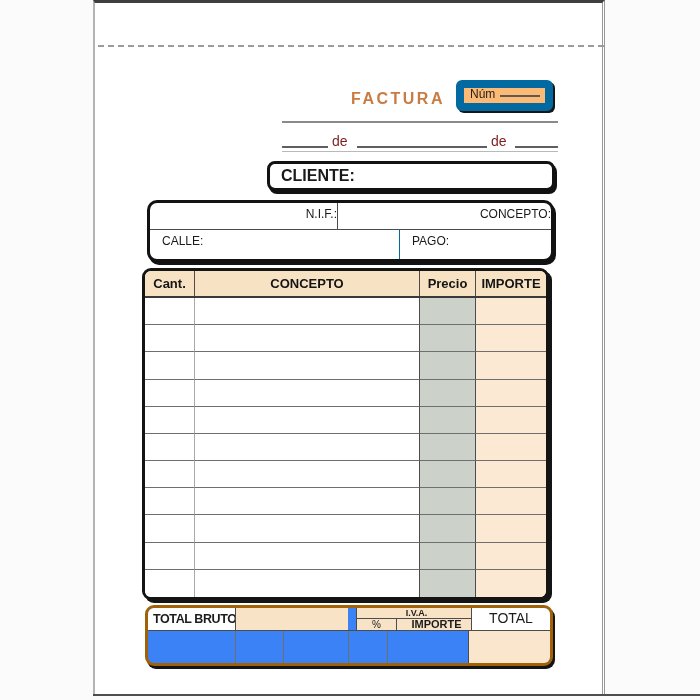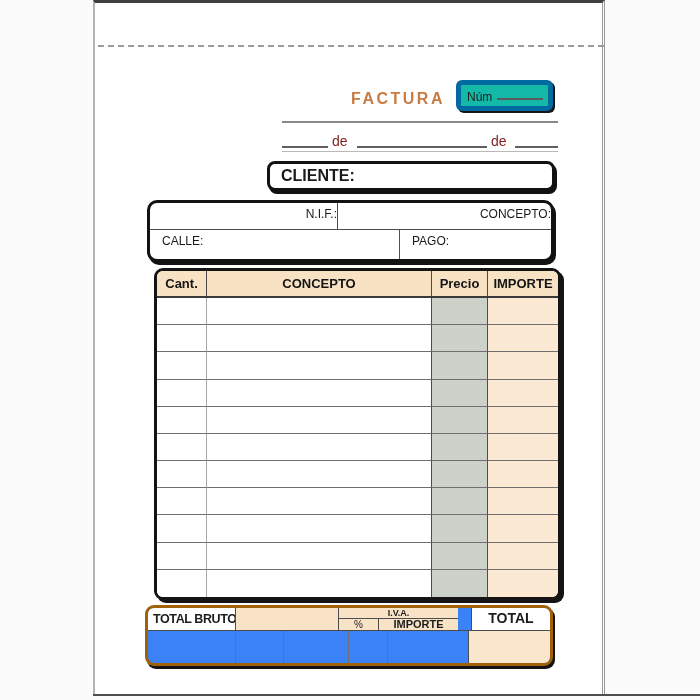--- a/index.html
+++ b/index.html
@@ -21,22 +21,22 @@
   }
   .pad-bottom-line{left:93px;top:694px;width:607px;height:0;border-top:2px solid #4e4e4e;}
   .perforation{left:98px;top:45px;width:506px;height:0;border-top:2px dashed #9b9b9b;}
 
   
   .factura-title{
     left:351px;top:90px;font-size:16px;font-weight:bold;letter-spacing:2.5px;
     color:#c87c43;
   }
   .num-box{
-    left:456px;top:80px;width:97px;height:31px;background:#14b8a6;
-    border:5px solid #0369a1;border-radius:6px;
+    left:456px;top:80px;width:97px;height:31px;background:#fdba74;
+    border:8px solid #0369a1;border-radius:6px;
     box-shadow:2px 2px 0 #161616;box-sizing:border-box;
   }
   .num-label{position:absolute;left:6px;bottom:2px;font-size:12px;color:#222;}
   .num-line{position:absolute;left:36px;right:5px;bottom:6px;border-bottom:2px solid #5a5a5a;}
   .header-rule{left:282px;top:121px;width:276px;height:0;border-top:2px solid #8a8a8a;}
 
   
   .date-seg{height:0;border-top:2px solid #5f5f5f;}
   .date-cont{left:282px;top:151px;width:276px;height:0;border-top:1px solid #b9b9b9;}
   .date-de{top:133px;font-size:14px;color:#7f1d1d;}
@@ -58,21 +58,21 @@
   .nif-row{display:flex;}
   .nif-row.r1{border-bottom:1px solid #4c4c4c;text-align:right;}
   .nif-cell{box-sizing:border-box;padding:4px 0 0 12px;font-size:12px;color:#1a1a1a;}
   .nif-cell.c-nif{width:188px;border-right:1px solid #4c4c4c;}
   .nif-cell.c-pob{flex:1;}
   .nif-cell.c-calle{width:250px;border-right:1px solid #0369a1;}
   .nif-cell.c-pago{flex:1;}
 
   
   .items-table{
-    left:154px;top:268px;width:407px;height:332px;background:#fff;
+    left:142px;top:268px;width:407px;height:332px;background:#fff;
     border:3px solid #141414;border-radius:9px;box-shadow:3px 3px 0 #141414;
     box-sizing:border-box;display:flex;flex-direction:column;overflow:hidden;
   }
   .thead{
     display:grid;grid-template-columns:50px 225px 56px 1fr;
     height:25px;min-height:25px;background:#f8e2c4;border-bottom:2px solid #3a3a3a;
   }
   .th{display:flex;align-items:center;justify-content:center;
       font-size:13px;font-weight:bold;color:#141414;box-sizing:border-box;}
   .th:not(:last-child){border-right:1px solid #4c4c4c;}
@@ -90,29 +90,29 @@
   .totals-box{
     left:145px;top:605px;width:408px;height:61px;background:#3b82f6;
     border:3px solid #a16207;border-radius:9px;box-shadow:2px 3px 0 #141414;
     box-sizing:border-box;overflow:hidden;position:absolute;
   }
   .tt{position:absolute;box-sizing:border-box;}
   .tt-bruto{left:0;width:87px;height:22px;background:#fff;
     font-size:12.5px;font-weight:bold;letter-spacing:-0.4px;
     padding:4px 0 0 5px;white-space:nowrap;}
   .tt-cream1{left:87px;width:113px;height:22px;background:#f8e3c7;border-left:1px solid #4c4c4c;}
-  .tt-iva{left:190px;width:120px;height:22px;background:#f8e3c7;border-left:1px solid #4c4c4c;}
+  .tt-iva{left:208px;width:120px;height:22px;background:#f8e3c7;border-left:1px solid #4c4c4c;}
   .tt-iva-label{position:absolute;left:0;right:0;top:0;height:10px;
     font-size:9px;font-weight:bold;text-align:center;line-height:10px;
     border-bottom:1px solid #4c4c4c;}
   .tt-iva-sub{position:absolute;left:0;right:0;top:11px;bottom:0;display:flex;}
   .tt-pct{width:39px;border-right:1px solid #4c4c4c;text-align:center;font-size:10px;line-height:11px;}
   .tt-iva-imp{flex:1;text-align:center;font-size:11px;font-weight:bold;line-height:11px;}
   .tt-total{left:323px;right:0;height:22px;background:#fff;border-left:1px solid #4c4c4c;
-    font-size:14px;font-weight:bold;text-align:center;padding-top:2px;}
+    font-size:14px;font-weight:normal;text-align:center;padding-top:2px;}
   .tt-head-rule{left:0;right:0;top:22px;height:0;border-top:1px solid #4c4c4c;}
   .tt-body{left:0;right:0;top:23px;bottom:0;}
   .tt-vline{position:absolute;top:0;bottom:0;width:0;border-left:1px solid #6f6f6f;}
   .tt-total-body{position:absolute;left:320px;right:0;top:0;bottom:0;background:#f9e6cc;border-left:1px solid #4c4c4c;}
 </style>
 </head>
 <body>
 
 <div class="abs page"></div>
 <div class="abs pad-bottom-line"></div>

